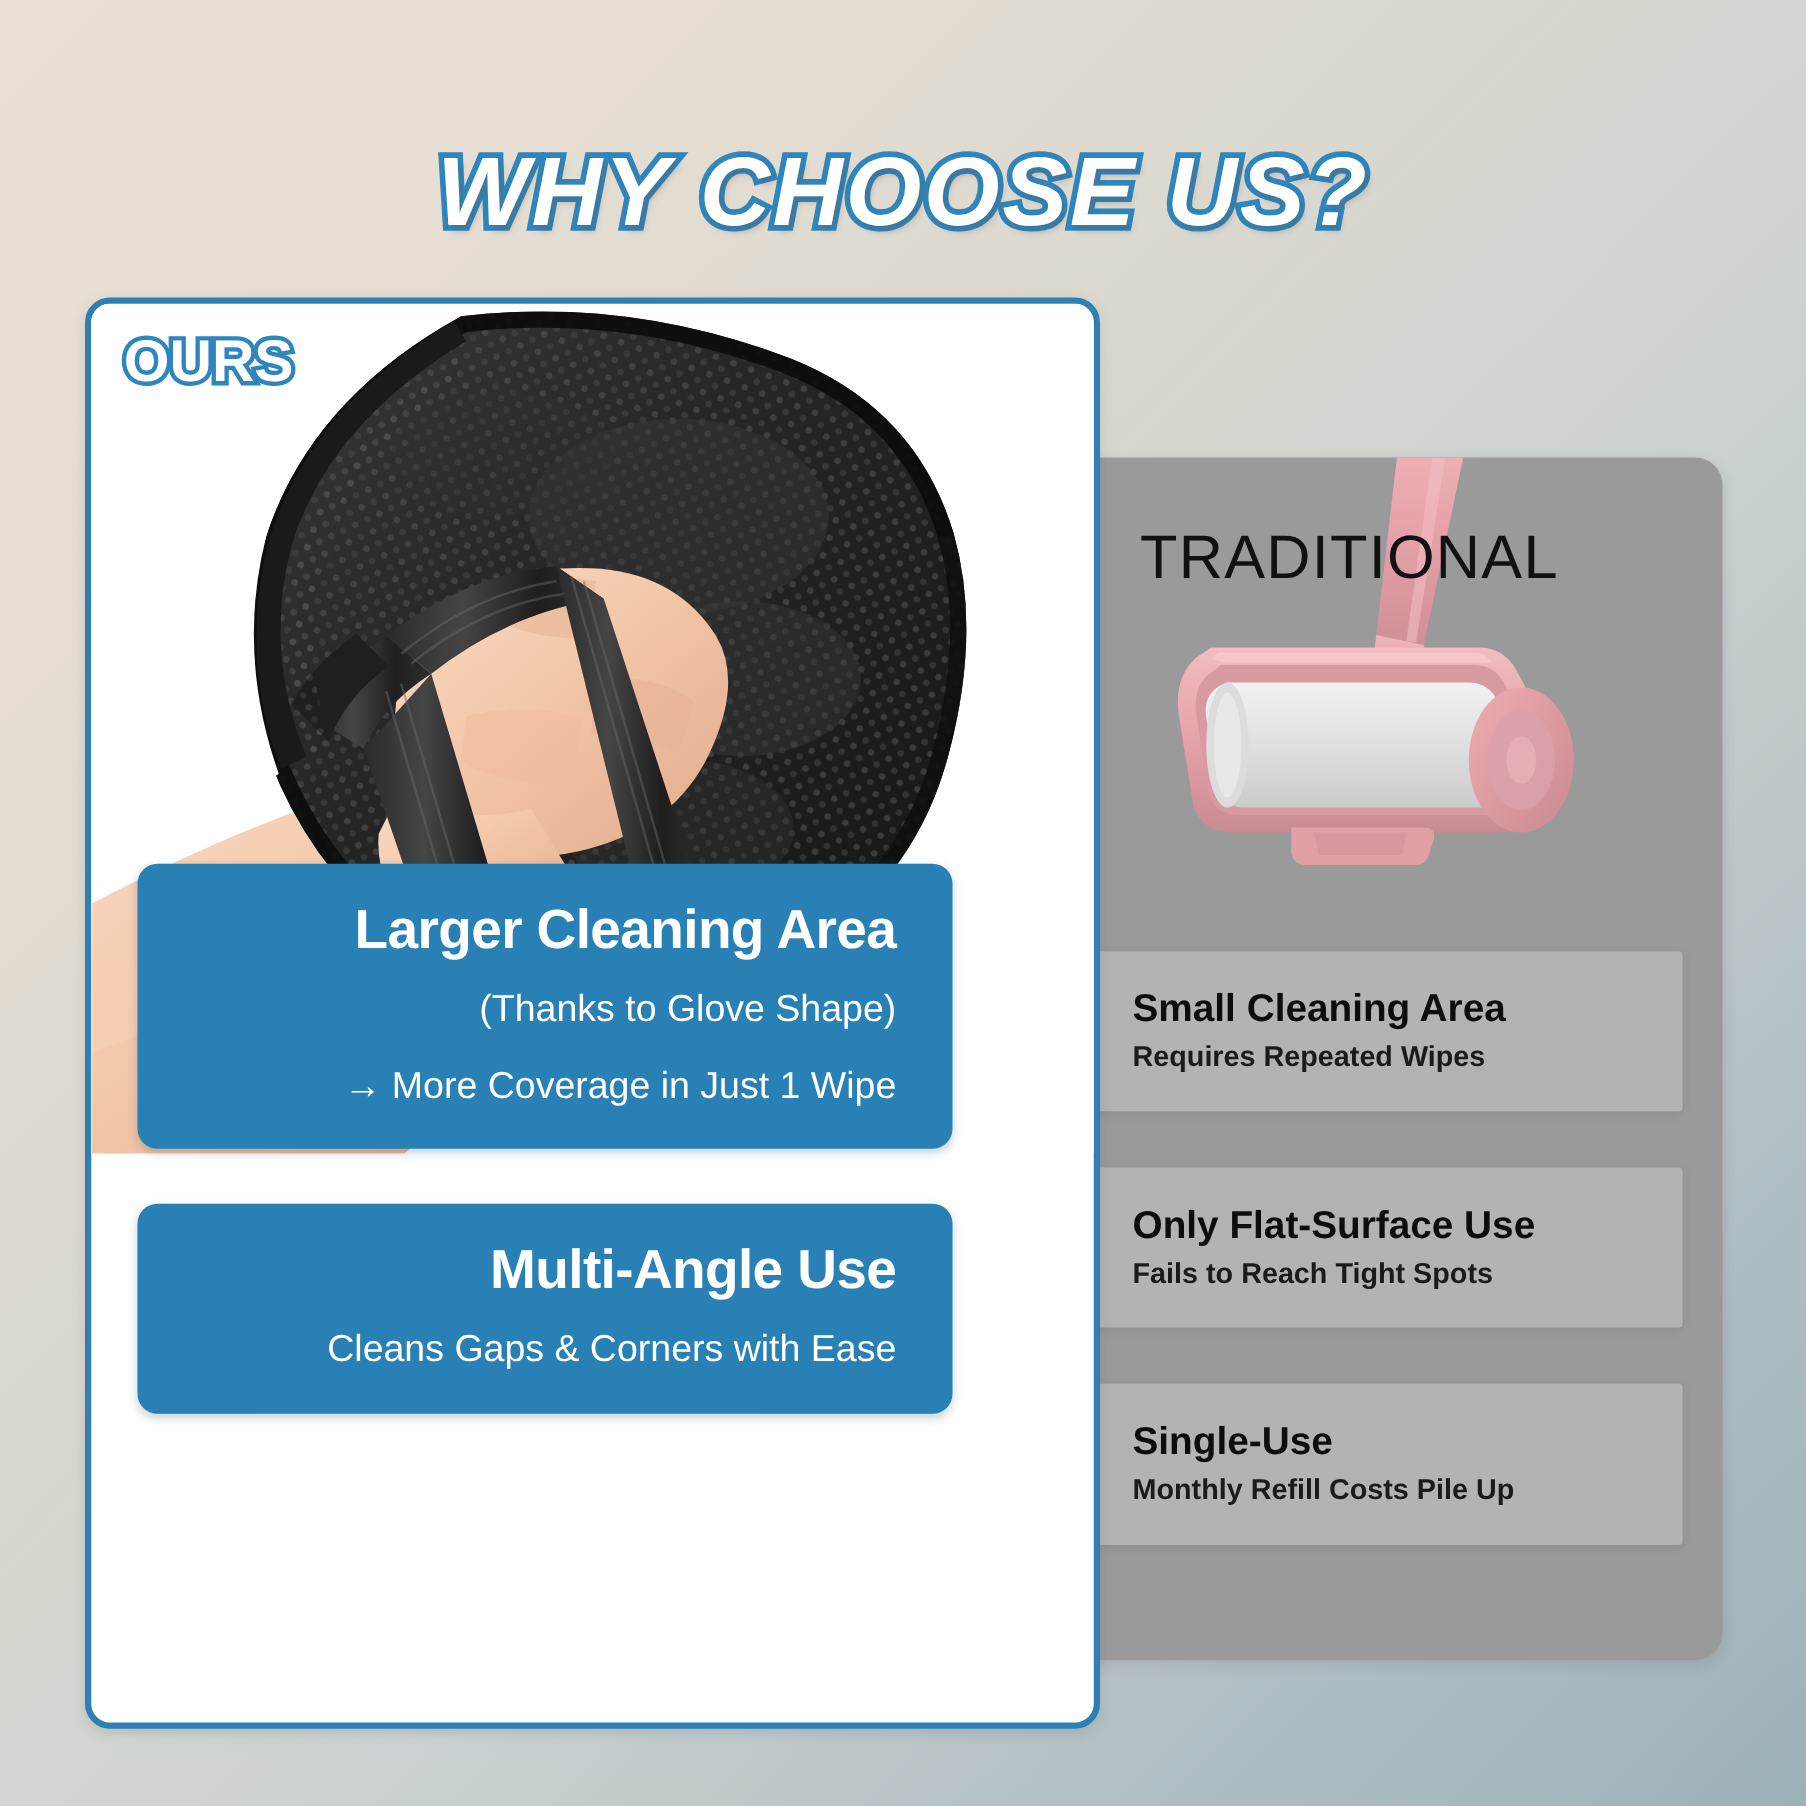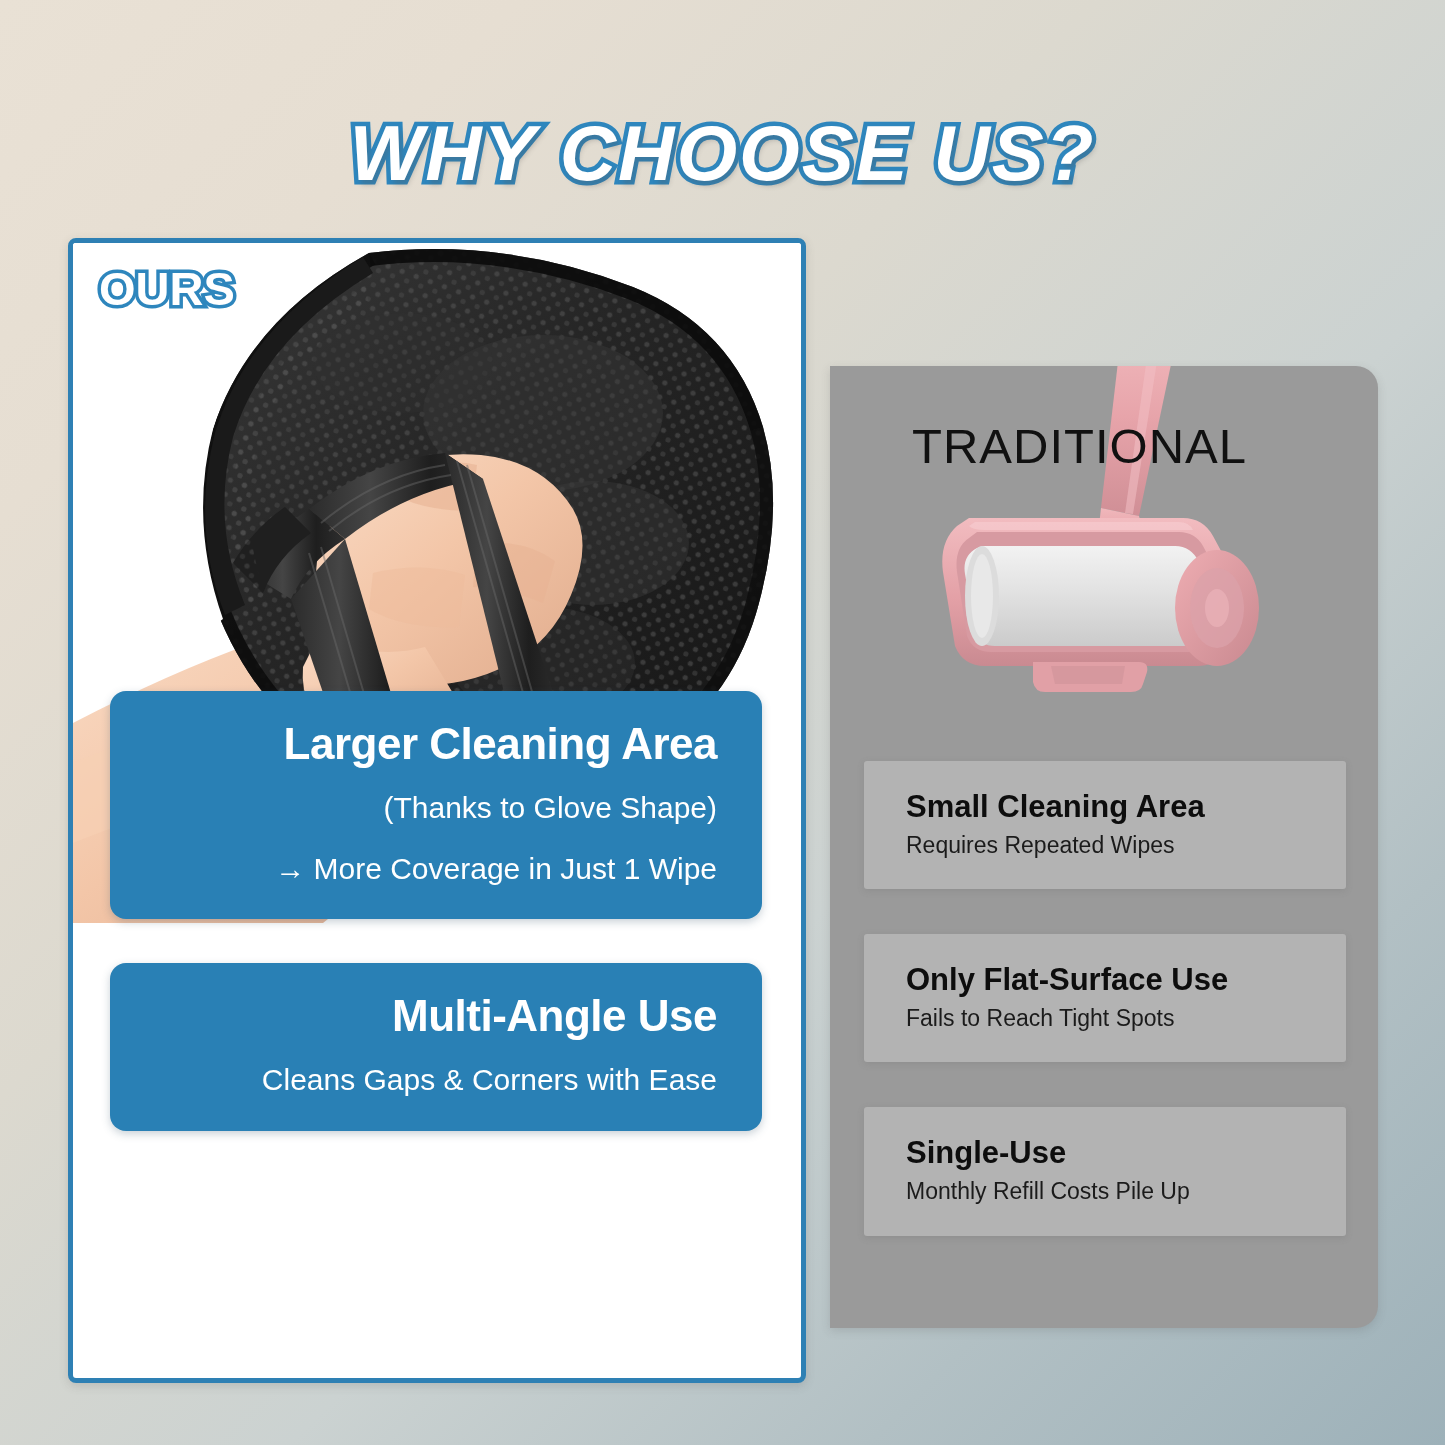--- a/index.html
+++ b/index.html
@@ -94,35 +94,35 @@
   }
   .gcard-title {
     font-size: 31px;
     font-weight: 700;
     color: #0d0d0d;
     line-height: 1.15;
     margin-bottom: 7px;
   }
   .gcard-sub {
     font-size: 23px;
-    font-weight: 400;
+    font-weight: 700;
     color: #1b1b1b;
     line-height: 1.2;
   }
 
   
   .panel-ours {
     position: absolute;
     left: 68px;
     top: 238px;
-    width: 738px;
+    width: 812px;
     height: 1145px;
     background: #ffffff;
     border: 5px solid #2e80b4;
-    border-radius: 8px;
+    border-radius: 20px;
     box-sizing: border-box;
     overflow: hidden;
     box-shadow: 0 3px 10px rgba(90,90,90,0.20);
     z-index: 3;
   }
   .ours-badge {
     position: absolute;
     left: 26px;
     top: 18px;
     font-size: 47px;

